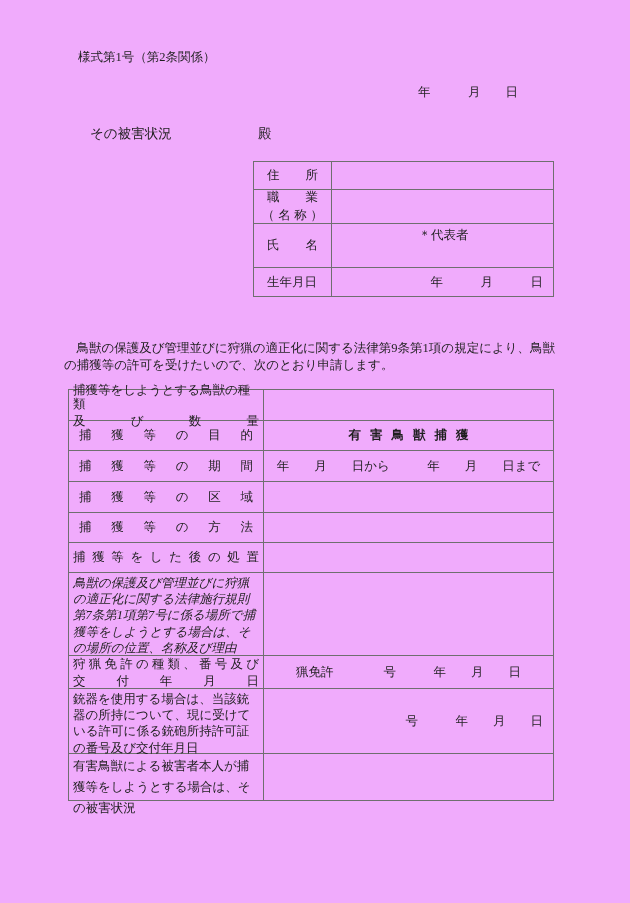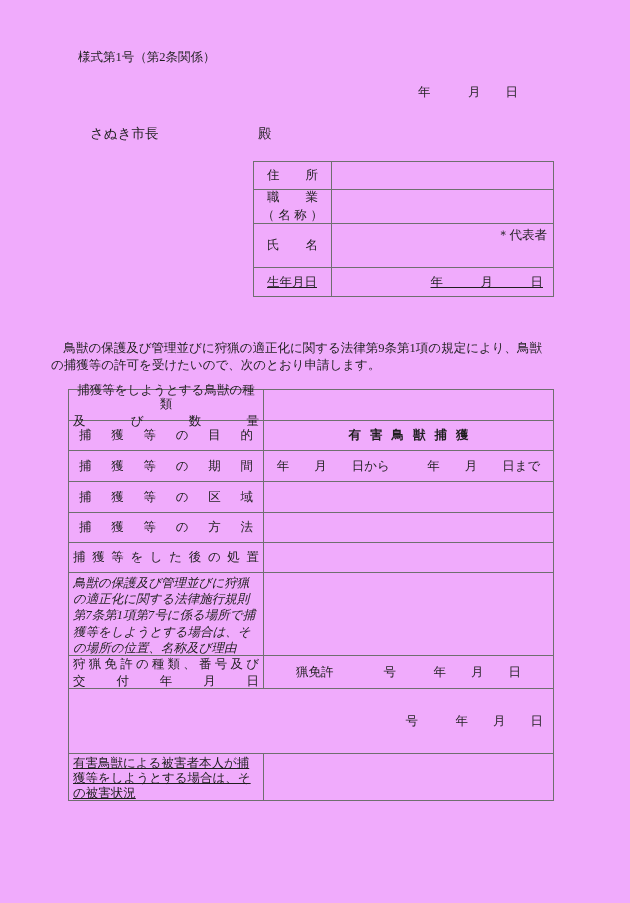--- a/index.html
+++ b/index.html
@@ -6,52 +6,52 @@
   .page {
     position:relative; width:630px; height:903px; margin:0 auto;
     background:#f0abfc; color:#1f1f1f; overflow:hidden;
     font-family:"Liberation Serif","DejaVu Serif",serif;
     font-size:12.5px;
   }
   .abs { position:absolute; white-space:pre; }
   
   .tbl { position:absolute; border:1px solid #6f6f6f; box-sizing:border-box; }
   .row { display:flex; box-sizing:border-box; border-bottom:1px solid #6f6f6f; }
-  .row:last-child { border-bottom:none;text-decoration:underline; }
+  .row:last-child { border-bottom:none; }
   .lc { border-right:1px solid #6f6f6f; box-sizing:border-box; flex:0 0 auto; }
   .vc { flex:1 1 auto; box-sizing:border-box; display:flex; align-items:center; min-width:0; }
   .vc.ctr { justify-content:center; white-space:pre; }
   .vc.rgt { justify-content:flex-end; padding-right:10px; white-space:pre; }
   .vc.sp  { letter-spacing:9px; text-indent:9px;font-weight:bold; }
   
   .lc.center1 { display:flex; align-items:center; }
   .lc.colc { display:flex; flex-direction:column; justify-content:center; row-gap:3px; }
   .para { padding:2px 4px; line-height:16.2px; }
-  .para.tight { line-height:15px; }
+  .para.tight { line-height:21px; }
   .pl4  { padding-left:4px; padding-right:4px; }
   .pl10 { padding-left:10px; padding-right:10px; }
   .pl13 { padding-left:13px; padding-right:13px; }
   .pl8  { padding-left:8px; padding-right:8px; }
   
   [data-justify] { display:flex; justify-content:space-between; }
   .lc.jcell { align-items:center; }
   
-  .namecell { flex-direction:column; align-items:flex-end; justify-content:space-between; padding:3px 6px 4px 8px; }
+  .namecell { flex-direction:column; align-items:center; justify-content:space-between; padding:3px 6px 4px 8px; }
   .namecell .l2 { margin-left:8px; white-space:pre; }
 </style>
 </head>
 <body>
 
 <div class="page">
 
   <div class="abs" style="left:78px; top:49px;">様式第1号（第2条関係）</div>
 
   <div class="abs" style="left:418px; top:84px;">年　　　月　　日</div>
 
-  <div class="abs" style="left:90px; top:125px; font-size:13.5px;">さぬき市長</div>
+  <div class="abs" style="left:90px; top:125px; font-size:13.5px;">その被害状況</div>
   <div class="abs" style="left:258px; top:125px; font-size:13.5px;">殿</div>
 
   <div class="tbl" style="left:253px; top:161px; width:301px;">
     <div class="row" style="height:28px;">
       <div class="lc jcell pl13" style="width:78px;" data-justify="">
           <span>住</span>
           <span>所</span>
         </div>
       <div class="vc"></div>
     </div>
@@ -79,25 +79,25 @@
         <div class="l1">＊代表者</div>
       </div>
     </div>
     <div class="row" style="height:28px;">
       <div class="lc center1 pl13" style="width:78px;">生年月日</div>
       <div class="vc rgt">年　　　月　　　日</div>
     </div>
   </div>
 
 
-  <div class="abs" style="left:51px; top:340px; width:492px; line-height:17px; text-indent:1em; white-space:normal;">鳥獣の保護及び管理並びに狩猟の適正化に関する法律第9条第1項の規定により、鳥獣の捕獲等の許可を受けたいので、次のとおり申請します。</div>
+  <div class="abs" style="left:64px; top:340px; width:492px; line-height:17px; text-indent:1em; white-space:normal;">鳥獣の保護及び管理並びに狩猟の適正化に関する法律第9条第1項の規定により、鳥獣の捕獲等の許可を受けたいので、次のとおり申請します。</div>
 
   <div class="tbl" style="left:68px; top:389px; width:486px;">
 
-    <div class="row" style="height:31px;text-align:center;">
+    <div class="row" style="height:31px;">
       <div class="lc colc" style="width:195px; line-height:14px;">
         <div class="pl4">捕獲等をしようとする鳥獣の種類</div>
         <div class="pl4" data-justify="">
             <span>及</span>
             <span>び</span>
             <span>数</span>
             <span>量</span>
           </div>
       </div>
       <div class="vc"></div>
@@ -193,20 +193,21 @@
             <span>付</span>
             <span>年</span>
             <span>月</span>
             <span>日</span>
           </div>
       </div>
       <div class="vc ctr">猟免許　　　　号　　　年　　月　　日</div>
     </div>
 
     <div class="row" style="height:65px;">
+      <div class="lc para" style="width:195px; white-space:normal;">銃器を使用する場合は、当該銃器の所持について、現に受けている許可に係る銃砲所持許可証の番号及び交付年月日</div>
       <div class="vc rgt">号　　　年　　月　　日</div>
     </div>
 
     <div class="row" style="height:46px;">
       <div class="lc para tight" style="width:195px; white-space:normal;">有害鳥獣による被害者本人が捕獲等をしようとする場合は、その被害状況</div>
       <div class="vc"></div>
     </div>
 
   </div>
 

